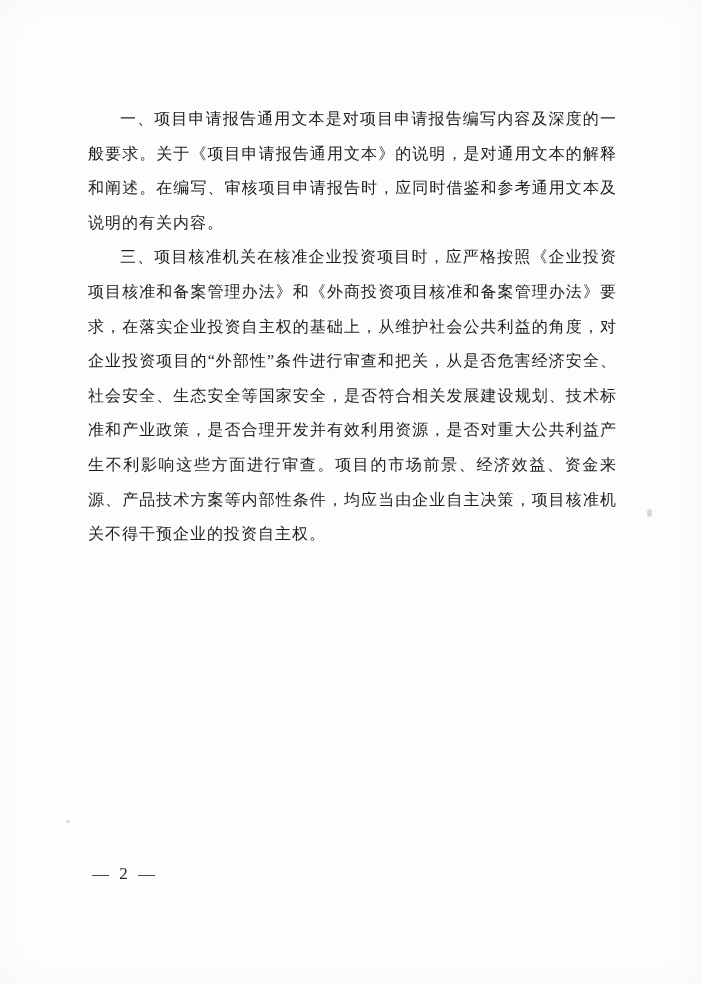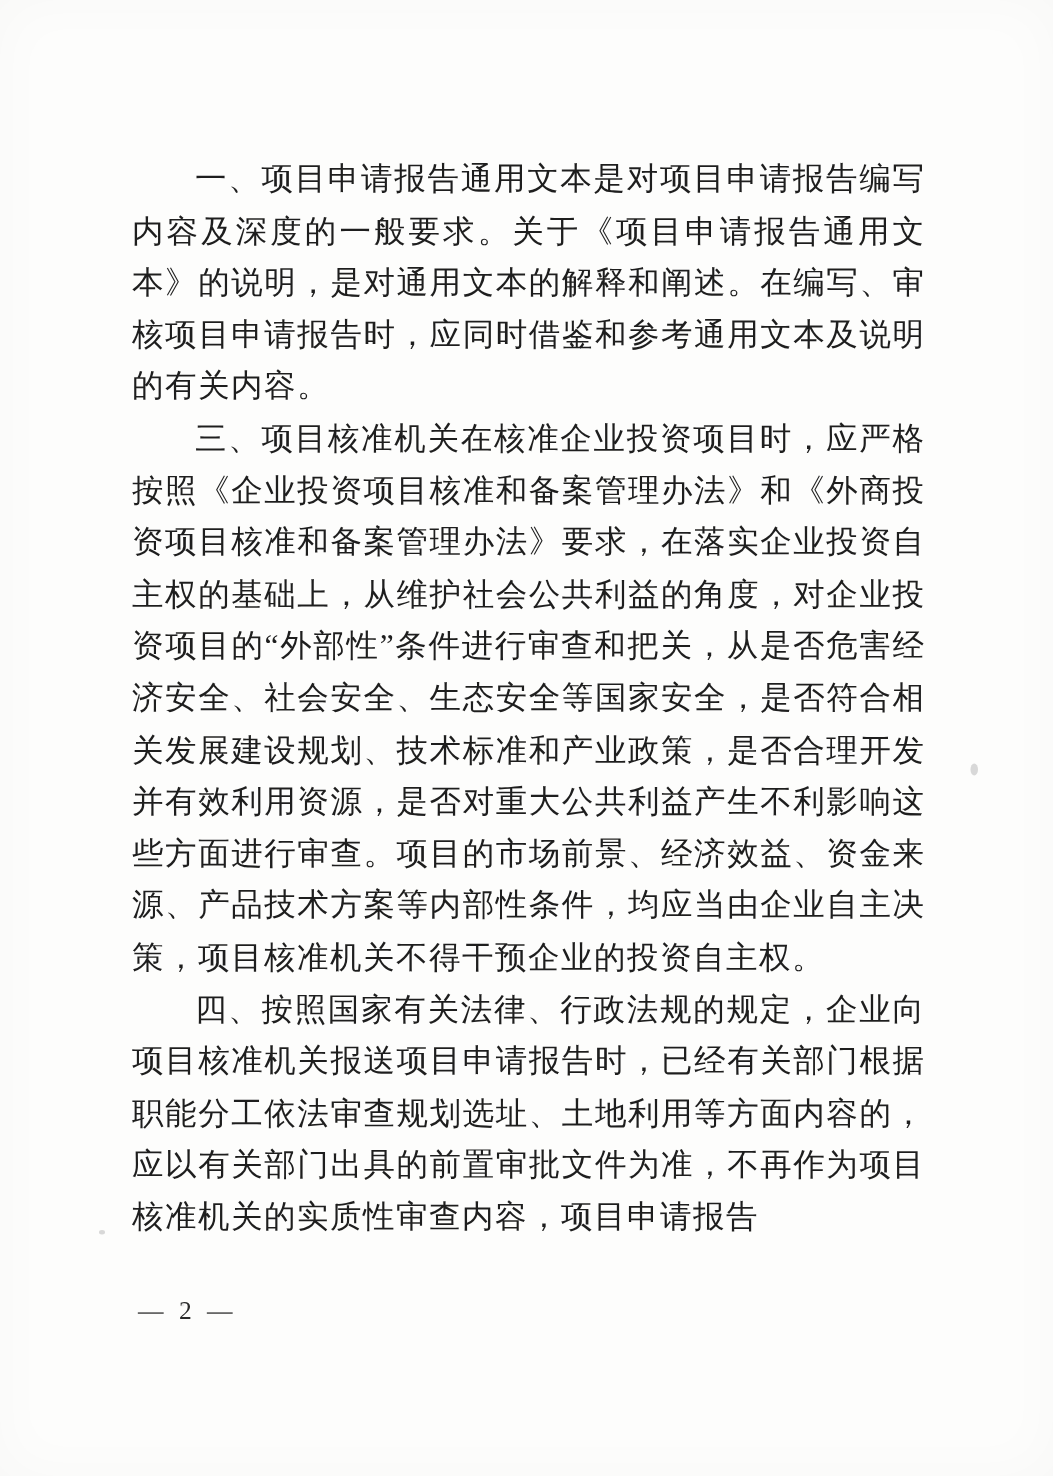--- a/index.html
+++ b/index.html
@@ -16,21 +16,21 @@
     overflow: hidden;
     font-family: "Liberation Serif", "DejaVu Serif", serif;
     box-shadow: inset 0 0 40px rgba(0,0,0,0.025);
   }
   .content {
     position: absolute;
     left: 88px;
     top: 102px;
     width: 529px;
     color: #1e1e1e;
-    font-size: 21px;
+    font-size: 16px;
     line-height: 34.6px;
     letter-spacing: 1px;
     text-align: justify;
     text-justify: inter-ideograph;
   }
   .content p {
     margin: 0;
     padding: 0;
     text-indent: 2em;
     word-break: break-all;
@@ -55,21 +55,20 @@
   .speck-3 { left: 120px; top: 869px; width: 3px; height: 2px; opacity: 0.3; }
 </style>
 </head>
 <body>
 
 <div class="page">
 
   <div class="content">
     <p>一、项目申请报告通用文本是对项目申请报告编写内容及深度的一般要求。关于《项目申请报告通用文本》的说明，是对通用文本的解释和阐述。在编写、审核项目申请报告时，应同时借鉴和参考通用文本及说明的有关内容。</p>
     <p>三、项目核准机关在核准企业投资项目时，应严格按照《企业投资项目核准和备案管理办法》和《外商投资项目核准和备案管理办法》要求，在落实企业投资自主权的基础上，从维护社会公共利益的角度，对企业投资项目的“外部性”条件进行审查和把关，从是否危害经济安全、社会安全、生态安全等国家安全，是否符合相关发展建设规划、技术标准和产业政策，是否合理开发并有效利用资源，是否对重大公共利益产生不利影响这些方面进行审查。项目的市场前景、经济效益、资金来源、产品技术方案等内部性条件，均应当由企业自主决策，项目核准机关不得干预企业的投资自主权。</p>
-    <p>四、按照国家有关法律、行政法规的规定，企业向项目核准机关报送项目申请报告时，已经有关部门根据职能分工依法审查规划选址、土地利用等方面内容的，应以有关部门出具的前置审批文件为准，不再作为项目核准机关的实质性审查内容，项目申请报告</p>
   </div>
 
   <div class="page-footer">— 2 —</div>
 
   <div class="speck speck-1"></div>
   <div class="speck speck-2"></div>
   <div class="speck speck-3"></div>
 
 </div>
 

